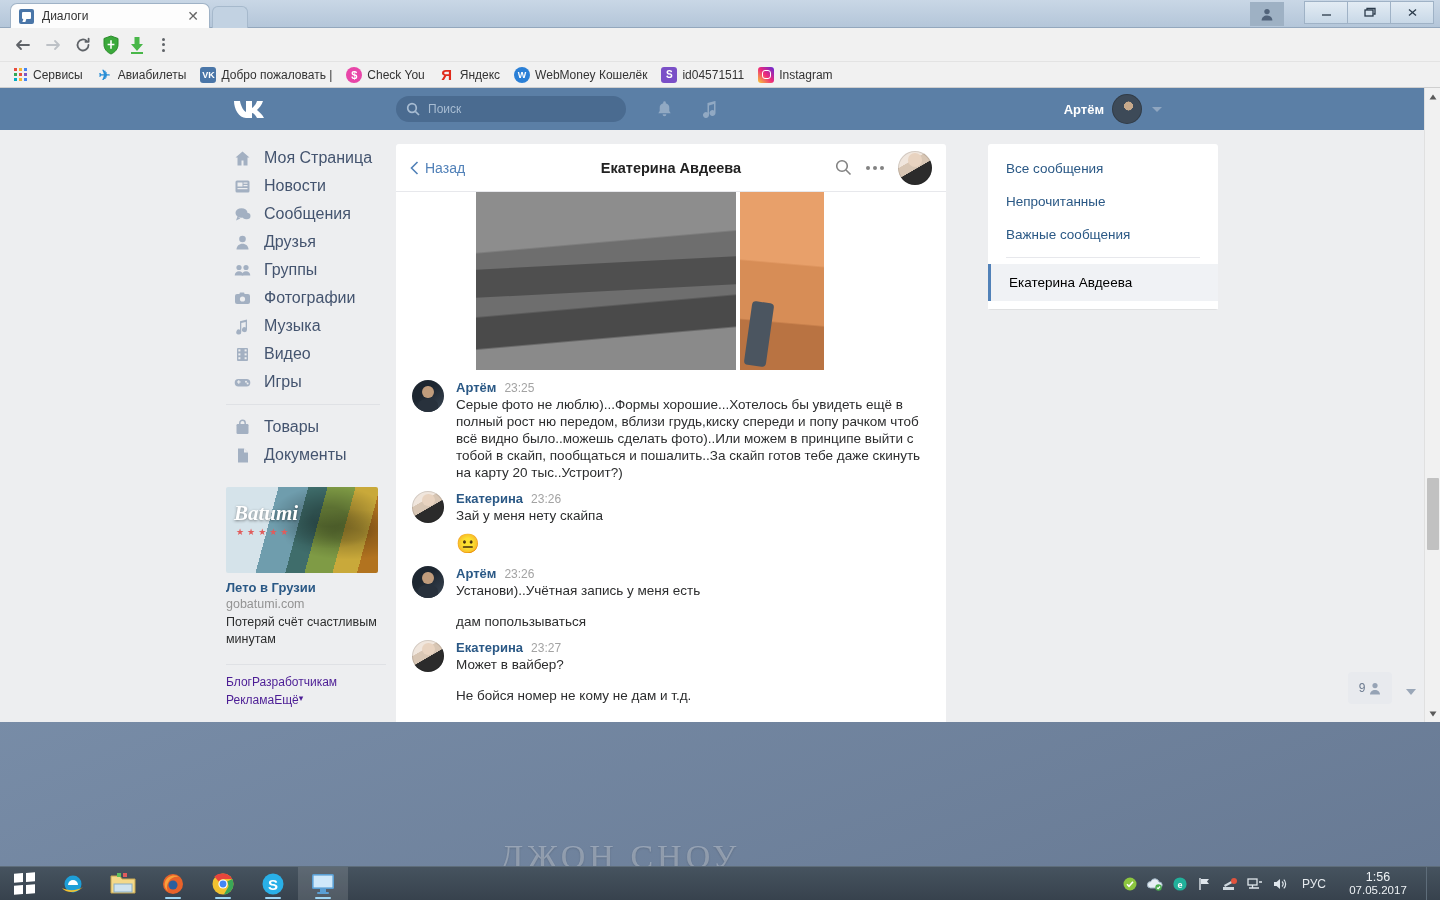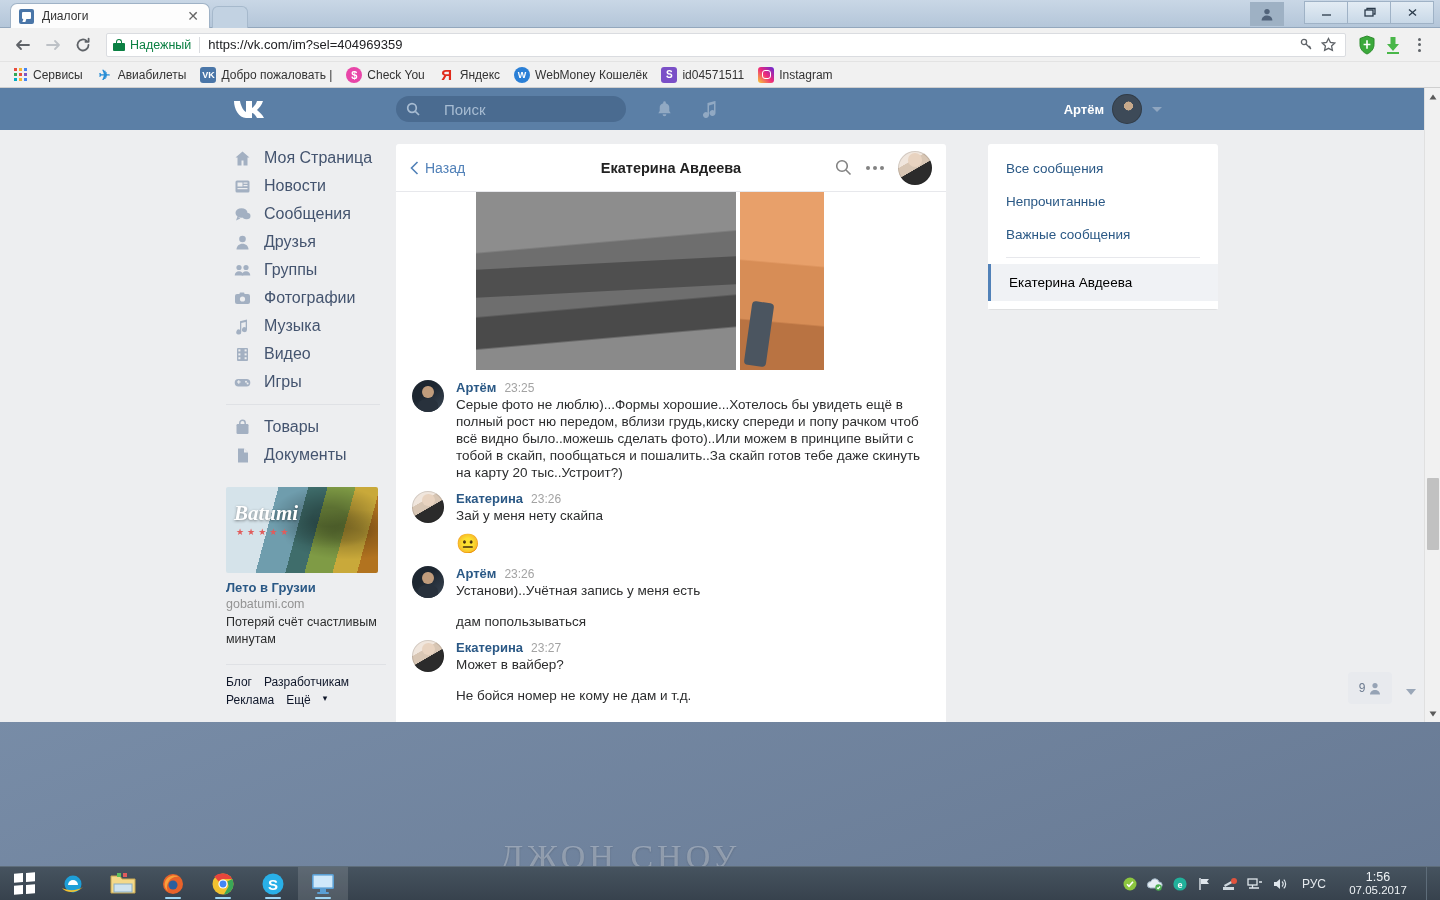--- a/index.html
+++ b/index.html
@@ -118,21 +118,21 @@
   }
   #vk-logo{
     position:absolute;left:232px;top:8px;font-weight:bold;font-size:24px;
     color:#fff;letter-spacing:-1px;font-family:"Liberation Sans",sans-serif;
   }
   #vk-search{
     position:absolute;left:396px;top:8px;width:230px;height:26px;
     background:#4a6b90;border-radius:13px;display:flex;align-items:center;padding:0 10px;cursor:text;
   }
   #vk-search svg{stroke:#a7bcd2;fill:none;stroke-width:1.7}
-  #vk-search span{color:#a7bcd2;font-size:15px;margin-left:24px}
+  #vk-search span{color:#a7bcd2;font-size:12px;margin-left:8px}
   .hdr-ico{position:absolute;top:9px;width:24px;height:24px;display:flex;align-items:center;justify-content:center;cursor:pointer}
   #hdr-bell{left:652px}
   #hdr-music{left:698px}
   .hdr-ico svg{fill:#91a9c3}
   #vk-user{position:absolute;right:262px;top:6px;display:flex;align-items:center;cursor:pointer}
   #vk-user-name{color:#fff;font-size:13px;font-weight:bold;margin-right:8px}
   #vk-avatar{
     width:30px;height:30px;border-radius:50%;flex:none;
     background:radial-gradient(circle at 55% 40%,#c7a98b 0 18%,#3d4a58 19% 100%);
     box-shadow:inset 0 0 0 1px rgba(0,0,0,.2);
@@ -162,21 +162,21 @@
   #ad-img-word{
     position:absolute;left:8px;top:14px;z-index:2;
     font-family:"Liberation Serif",serif;font-style:italic;font-weight:bold;
     font-size:21px;color:#fff;text-shadow:0 1px 3px rgba(0,0,0,.45);
   }
   #ad-stars{position:absolute;left:10px;top:40px;z-index:2;color:#e05c5c;font-size:9px;letter-spacing:3px}
   #ad-title{margin-top:7px;font-size:13px;font-weight:bold;color:#2a5885;cursor:pointer}
   #ad-dom{font-size:12.5px;color:#939393;margin-top:2px}
   #ad-text{font-size:12.5px;color:#2c2d2e;margin-top:3px;line-height:1.35}
   #foot-sep{height:1px;background:#dfe1e5;margin:16px 0 10px}
-  .foot-links{font-size:12px;color:#0f172a;display:flex;gap:12px;margin-bottom:4px}
+  .foot-links{font-size:12px;color:#4c1d95;display:flex;margin-bottom:4px}
   .foot-links span{cursor:pointer}
 
   
   #chat{
     position:absolute;left:396px;top:56px;width:550px;height:785px;
     background:#fff;border-radius:3px;box-shadow:0 1px 0 rgba(0,0,0,.06);
     overflow:hidden;
   }
   #chat-header{
     height:48px;border-bottom:1px solid #e7e8ec;display:flex;align-items:center;
@@ -349,40 +349,20 @@
       <svg width="18" height="18" viewBox="0 0 18 18">
           <path d="M3 9h12M11 5l4 4-4 4"></path>
         </svg>
     </div>
     <div class="nav-btn">
       <svg width="18" height="18" viewBox="0 0 18 18">
           <path d="M14.5 9a5.5 5.5 0 1 1-1.8-4.1"></path>
           <path d="M14.6 2.6v3.2h-3.2"></path>
         </svg>
     </div>
-    <div id="omnibox">
-      <span id="lock">
-          <span class="shackle"></span>
-          <span class="body"></span>
-        </span>
-      <span id="secure-label">Надежный</span>
-      <span class="sep"></span>
-      <span id="url">https://vk.com/im?sel=404969359</span>
-      <span class="omni-ico">
-        <svg width="15" height="15" viewBox="0 0 15 15">
-            <circle cx="5" cy="5" r="2.6"></circle>
-            <path d="M7 7l5 5M10 9l1.6 1.6"></path>
-          </svg>
-      </span>
-      <span class="omni-ico">
-        <svg width="15" height="15" viewBox="0 0 15 15">
-            <path d="M7.5 1.5 9.4 5.4l4.3.6-3.1 3 .8 4.3-3.9-2-3.9 2 .8-4.3-3.1-3 4.3-.6z"></path>
-          </svg>
-      </span>
-    </div>
     <div class="ext-ico">
       <svg width="18" height="20" viewBox="0 0 18 20">
           <path d="M9 1 2 3.5v6C2 14 5.3 17.6 9 19c3.7-1.4 7-5 7-9.5v-6z" fill="#3ba93b" stroke="#2b8a2b"></path>
           <path d="M9 5.2v8.6M5.6 9.5h6.8" stroke="#fff" stroke-width="1.6"></path>
         </svg>
     </div>
     <div class="ext-ico">
       <svg width="18" height="20" viewBox="0 0 18 20">
           <path d="M6.5 2h5v7h3.5L9 16 3 9h3.5z" fill="#49b749"></path>
           <rect x="3" y="17" width="12" height="2" fill="#49b749"></rect>

